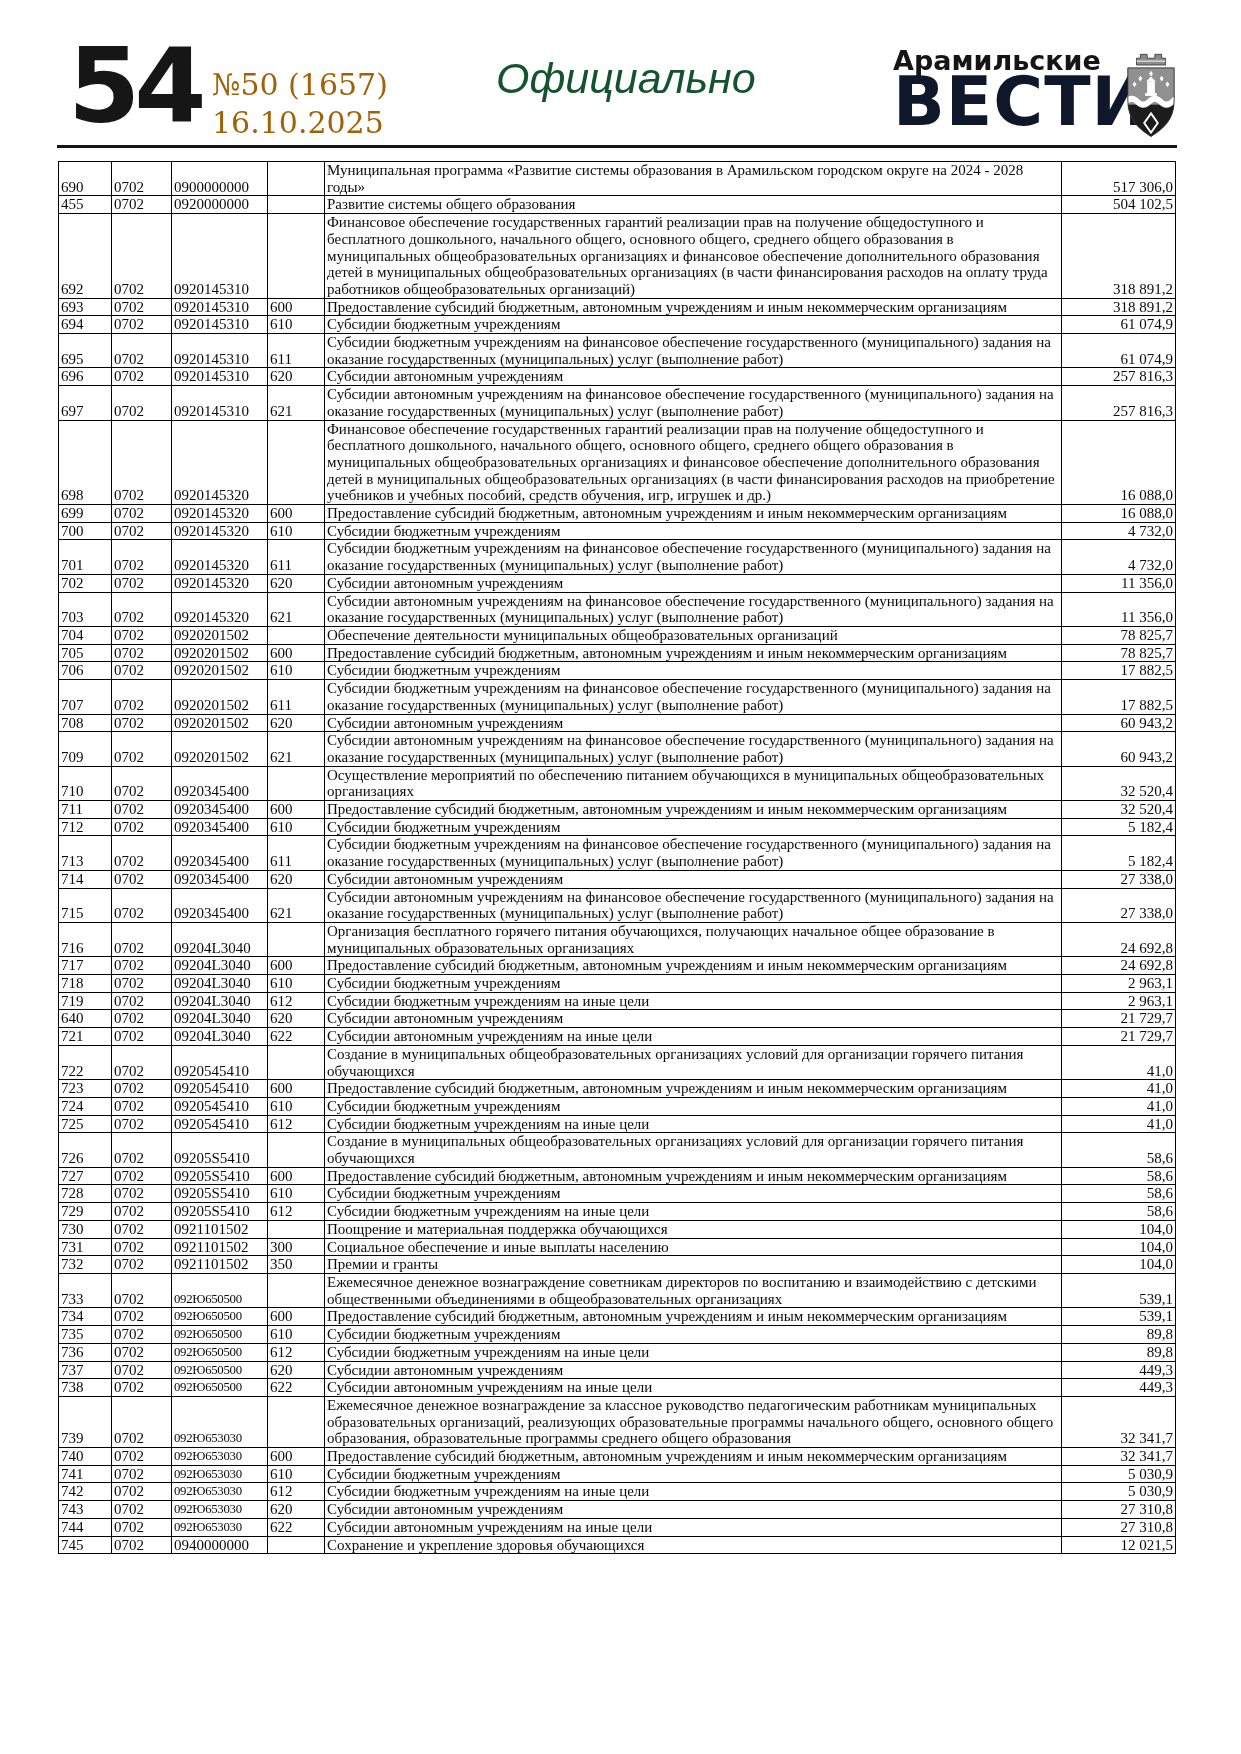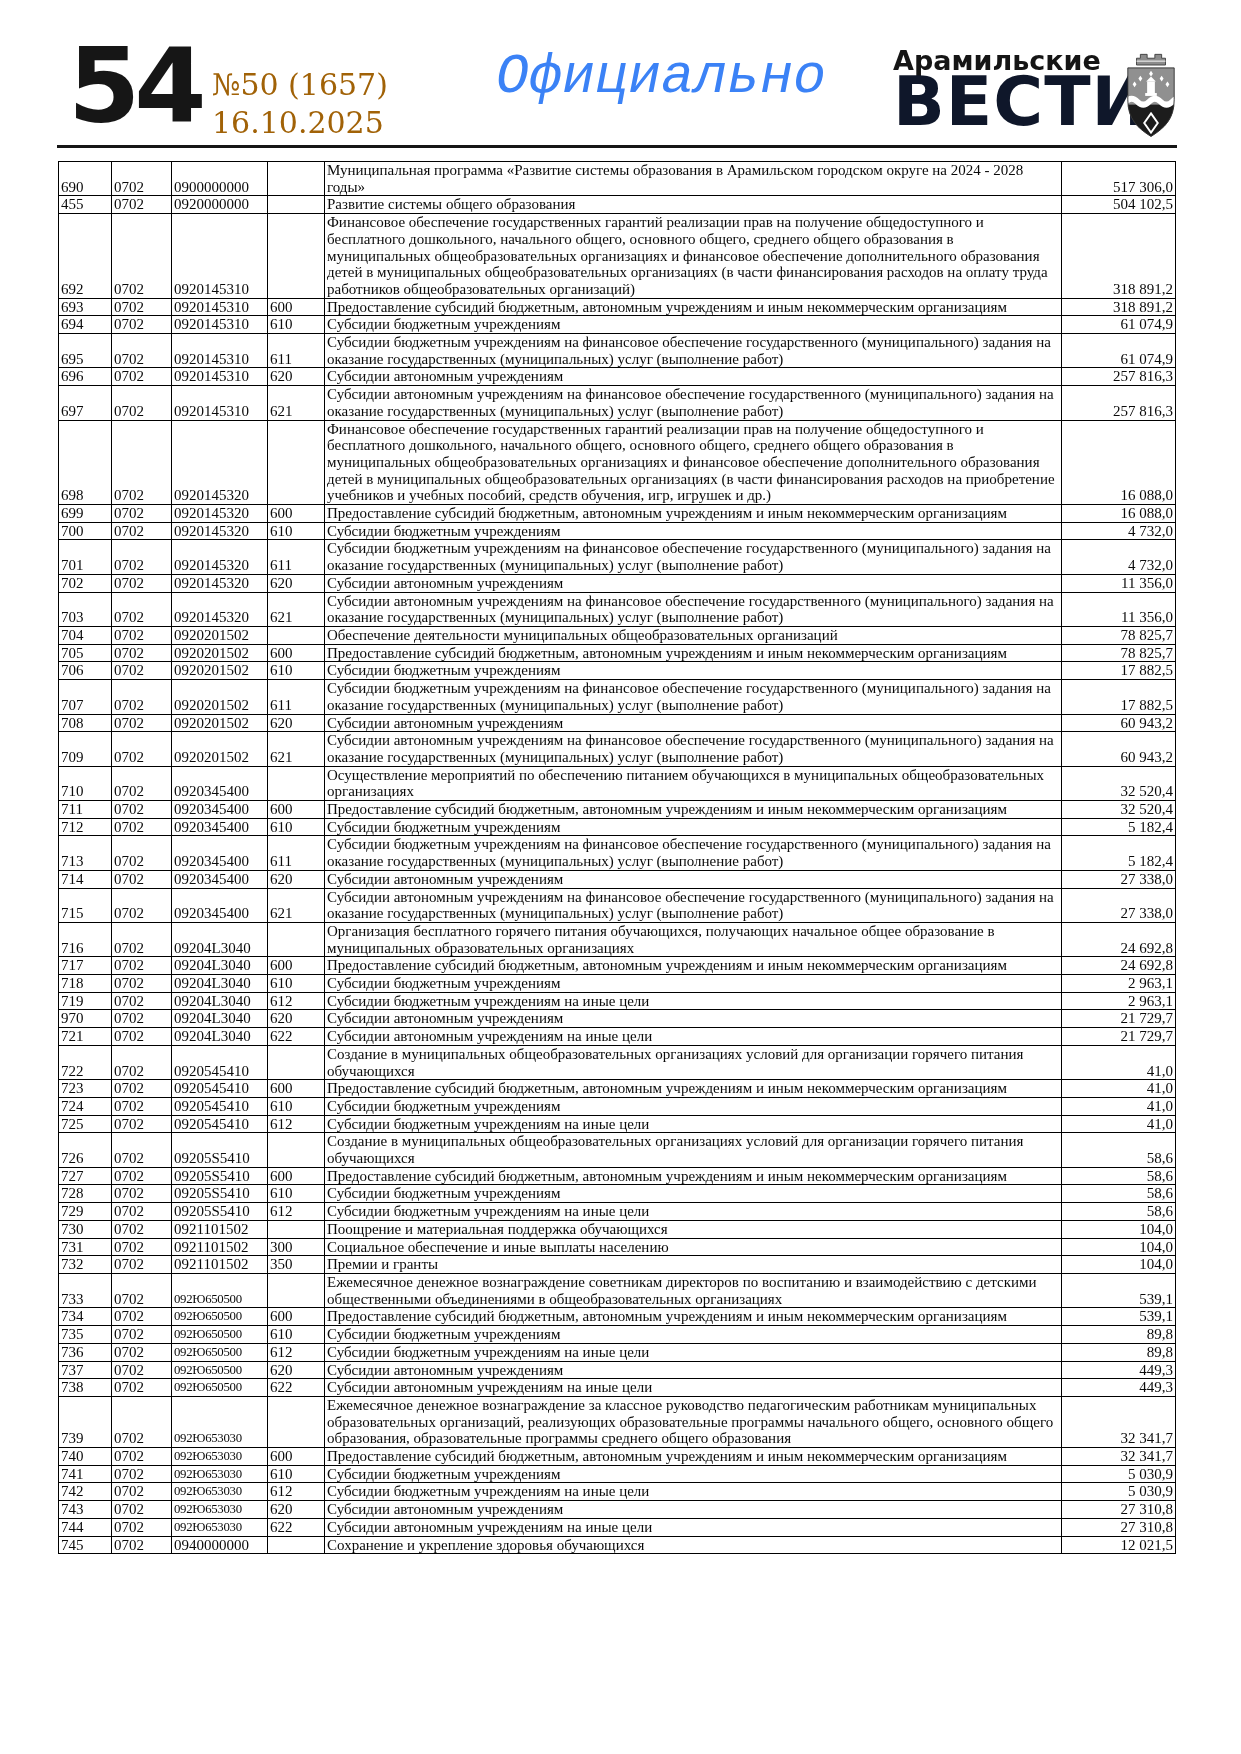--- a/index.html
+++ b/index.html
@@ -4,22 +4,22 @@
 <style>
   html,body{margin:0;padding:0;background:#fff;}
   .page{position:relative;width:1241px;height:1754px;background:#fff;color:#000;overflow:hidden;
         font-family:"Liberation Serif", serif;}
 
   
   .page-num{position:absolute;left:68px;top:34px;font-family:"DejaVu Sans",sans-serif;
             font-weight:bold;font-size:104px;line-height:1.0;letter-spacing:-6px;color:#161616;}
   .issue{position:absolute;left:212px;top:66px;font-family:"DejaVu Serif",serif;
          font-size:30px;line-height:38px;color:#a16207;}
-  .official{position:absolute;left:496px;top:48px;font-family:Liberation Mono, monospace;
-            font-style:italic;font-size:55px;line-height:60px;color:#3b82f6;}
+  .official{position:absolute;left:496px;top:48px;font-family:Liberation Sans, sans-serif;
+            font-style:italic;font-size:43px;line-height:60px;color:#14532d;}
   .logo{position:absolute;left:893px;top:46px;width:228px;text-align:left;
         font-family:"DejaVu Sans",sans-serif;font-weight:bold;}
   .logo-top{font-size:27px;line-height:30px;color:#151515;}
   .logo-bottom{font-size:68px;line-height:52px;color:#0f172a;letter-spacing:1px;}
   .emblem{position:absolute;left:1122px;top:48px;}
   .rule{position:absolute;left:57px;top:145px;width:1120px;height:3px;background:#151515;}
 
   
   table.budget{position:absolute;left:58px;top:161px;width:1118px;border-collapse:collapse;
                table-layout:fixed;font-size:15px;line-height:16.7px;color:#0a0a0a;}
@@ -316,21 +316,21 @@
         </tr>
         <tr>
           <td class="num">719</td>
           <td class="sec">0702</td>
           <td class="code">09204L3040</td>
           <td class="type">612</td>
           <td class="name">Субсидии бюджетным учреждениям на иные цели</td>
           <td class="amount">2 963,1</td>
         </tr>
         <tr>
-          <td class="num">970</td>
+          <td class="num">640</td>
           <td class="sec">0702</td>
           <td class="code">09204L3040</td>
           <td class="type">620</td>
           <td class="name">Субсидии автономным учреждениям</td>
           <td class="amount">21 729,7</td>
         </tr>
         <tr>
           <td class="num">721</td>
           <td class="sec">0702</td>
           <td class="code">09204L3040</td>

